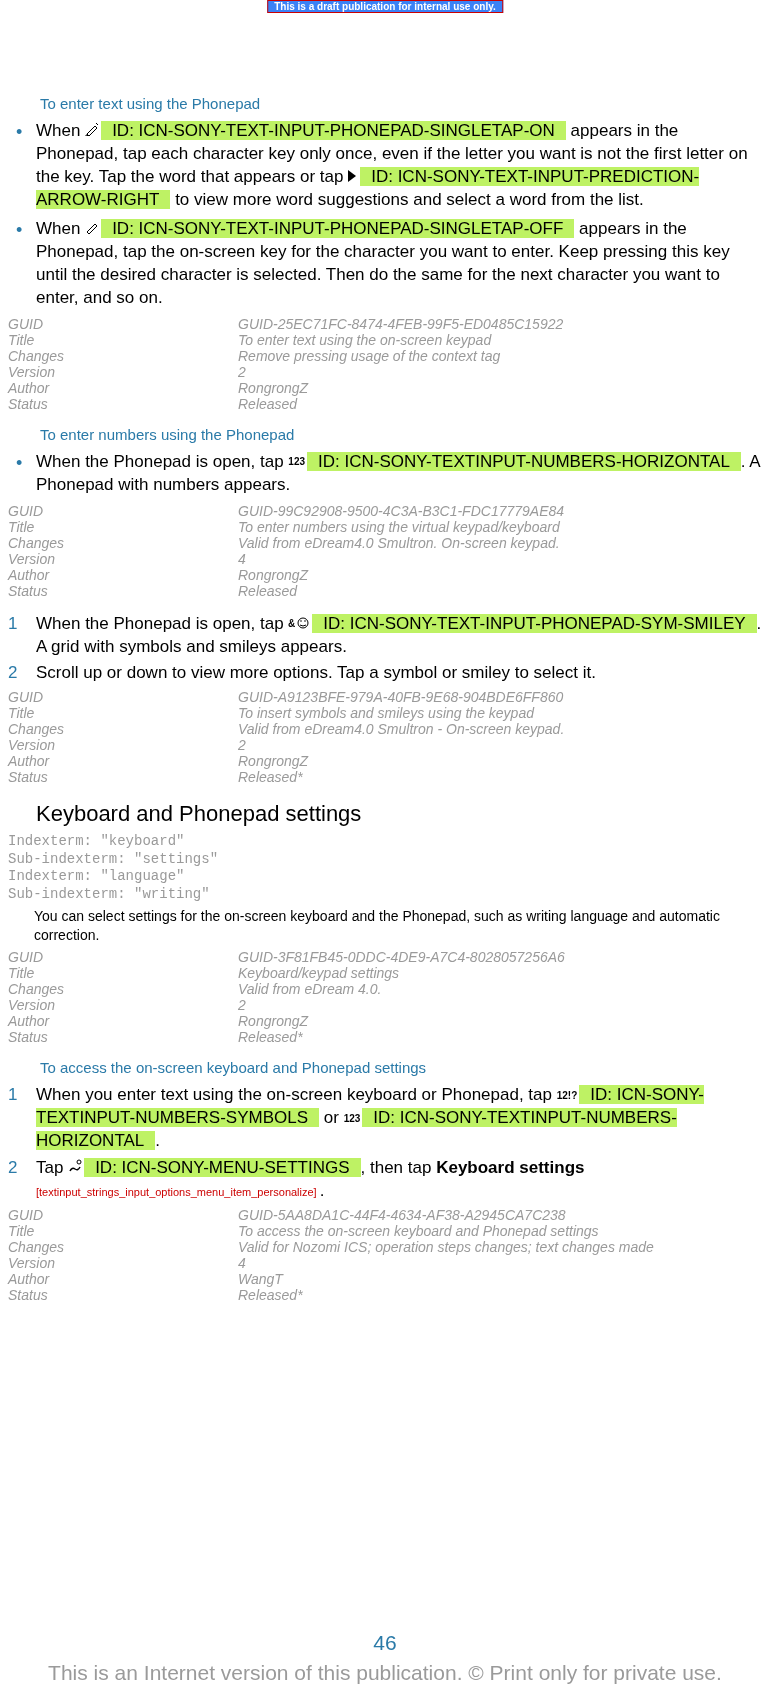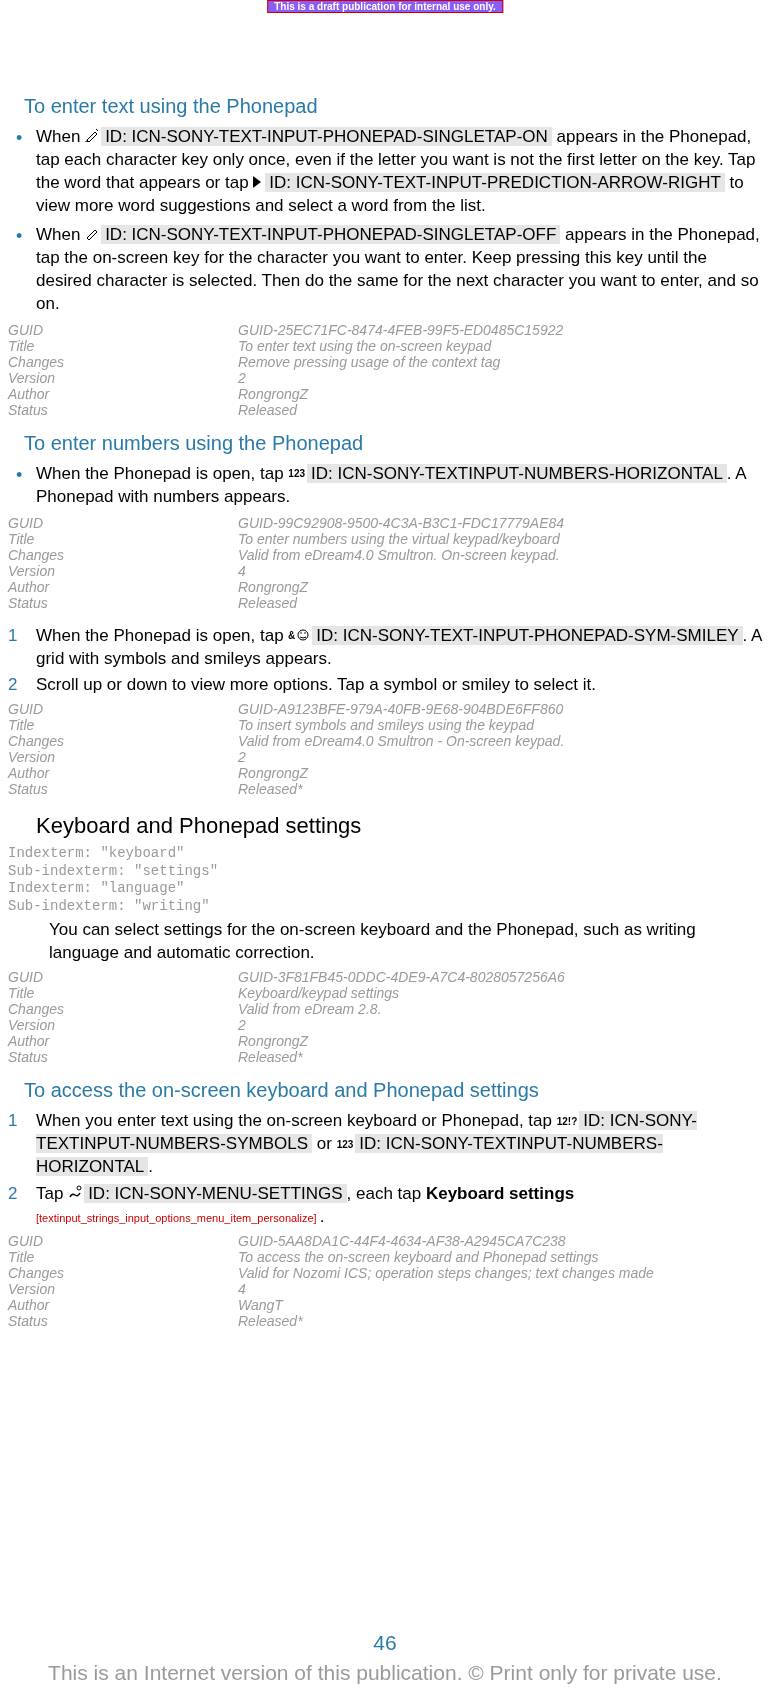--- a/index.html
+++ b/index.html
@@ -9,35 +9,35 @@
     font-family: Arial, Helvetica, sans-serif;
     background: #fff;
     color: #000;
     position: relative;
   }
   .banner {
     position: absolute;
     top: 0;
     left: 50%;
     transform: translateX(-50%);
-    background: #8b5cf6;
+    background: #3b82f6;
     color: #fff;
     font-size: 10px;
     font-weight: bold;
     padding: 0 6px;
     border: 1px solid #c00;
     white-space: nowrap;
   }
   .page {
     padding: 95px 8px 0 8px;
   }
   .heading-blue {
     color: #2a7aa8;
-    font-size: 20px;
-    margin-left: 16px;
+    font-size: 15px;
+    margin-left: 32px;
     margin-bottom: 8px;
   }
   .heading-black {
     color: #000;
     font-size: 22px;
     margin-left: 28px;
     margin-bottom: 6px;
     margin-top: 16px;
   }
   ul.bullets { list-style: none; }
@@ -67,23 +67,23 @@
   }
   ol.steps > li::before {
     content: counter(step);
     color: #2a7aa8;
     position: absolute;
     left: 0;
     top: 0;
     font-size: 17px;
   }
   .id-hl {
-    background: #e5e5e5;
+    background: #bef264;
     color: #000;
-    padding: 0 4px;
+    padding: 0 11px;
   }
   .icon-inline {
     display: inline-block;
     vertical-align: middle;
     margin-right: 2px;
   }
   .meta {
     font-family: Arial, Helvetica, sans-serif;
     color: #9a9a9a;
     font-size: 14px;
@@ -95,22 +95,22 @@
   .meta .k { width: 230px; flex-shrink: 0; }
   .meta .v {  }
   .indexterm {
     font-family: "Courier New", monospace;
     color: #9a9a9a;
     font-size: 14px;
     line-height: 1.25;
     margin-bottom: 4px;
   }
   .body-para {
-    margin-left: 41px;
-    font-size: 17px;
+    margin-left: 26px;
+    font-size: 14px;
     line-height: 1.35;
     margin-bottom: 4px;
   }
   .string-ref {
     color: #c00;
     font-size: 11px;
   }
   .page-num {
     position: absolute;
     bottom: 46px;
@@ -280,21 +280,21 @@
     <div class="row">
         <div class="k">GUID</div>
         <div class="v">GUID-3F81FB45-0DDC-4DE9-A7C4-8028057256A6</div>
       </div>
     <div class="row">
         <div class="k">Title</div>
         <div class="v">Keyboard/keypad settings</div>
       </div>
     <div class="row">
         <div class="k">Changes</div>
-        <div class="v">Valid from eDream 2.8.</div>
+        <div class="v">Valid from eDream 4.0.</div>
       </div>
     <div class="row">
         <div class="k">Version</div>
         <div class="v">2</div>
       </div>
     <div class="row">
         <div class="k">Author</div>
         <div class="v">RongrongZ</div>
       </div>
     <div class="row">
@@ -311,21 +311,21 @@
       <span> or </span>
       <span class="icon-inline" style="font-size:10px;font-weight:bold">123</span><span class="id-hl">ID: ICN-SONY-TEXTINPUT-NUMBERS-HORIZONTAL</span><span>.</span>
     </li>
     <li>
       <span>Tap </span>
       <span class="icon-inline">
         <svg width="14" height="14" viewBox="0 0 14 14">
             <path d="M2 12 Q4 8 7 10 Q10 12 12 8" fill="none" stroke="#000" stroke-width="1.5"></path>
             <circle cx="11" cy="3" r="2" fill="none" stroke="#000" stroke-width="1"></circle>
           </svg>
-      </span><span class="id-hl">ID: ICN-SONY-MENU-SETTINGS</span><span>, each tap </span><b>Keyboard settings</b><span class="string-ref"> [textinput_strings_input_options_menu_item_personalize] </span><span>.</span>
+      </span><span class="id-hl">ID: ICN-SONY-MENU-SETTINGS</span><span>, then tap </span><b>Keyboard settings</b><span class="string-ref"> [textinput_strings_input_options_menu_item_personalize] </span><span>.</span>
     </li>
   </ol>
   <div class="meta">
     <div class="row">
         <div class="k">GUID</div>
         <div class="v">GUID-5AA8DA1C-44F4-4634-AF38-A2945CA7C238</div>
       </div>
     <div class="row">
         <div class="k">Title</div>
         <div class="v">To access the on-screen keyboard and Phonepad settings</div>

